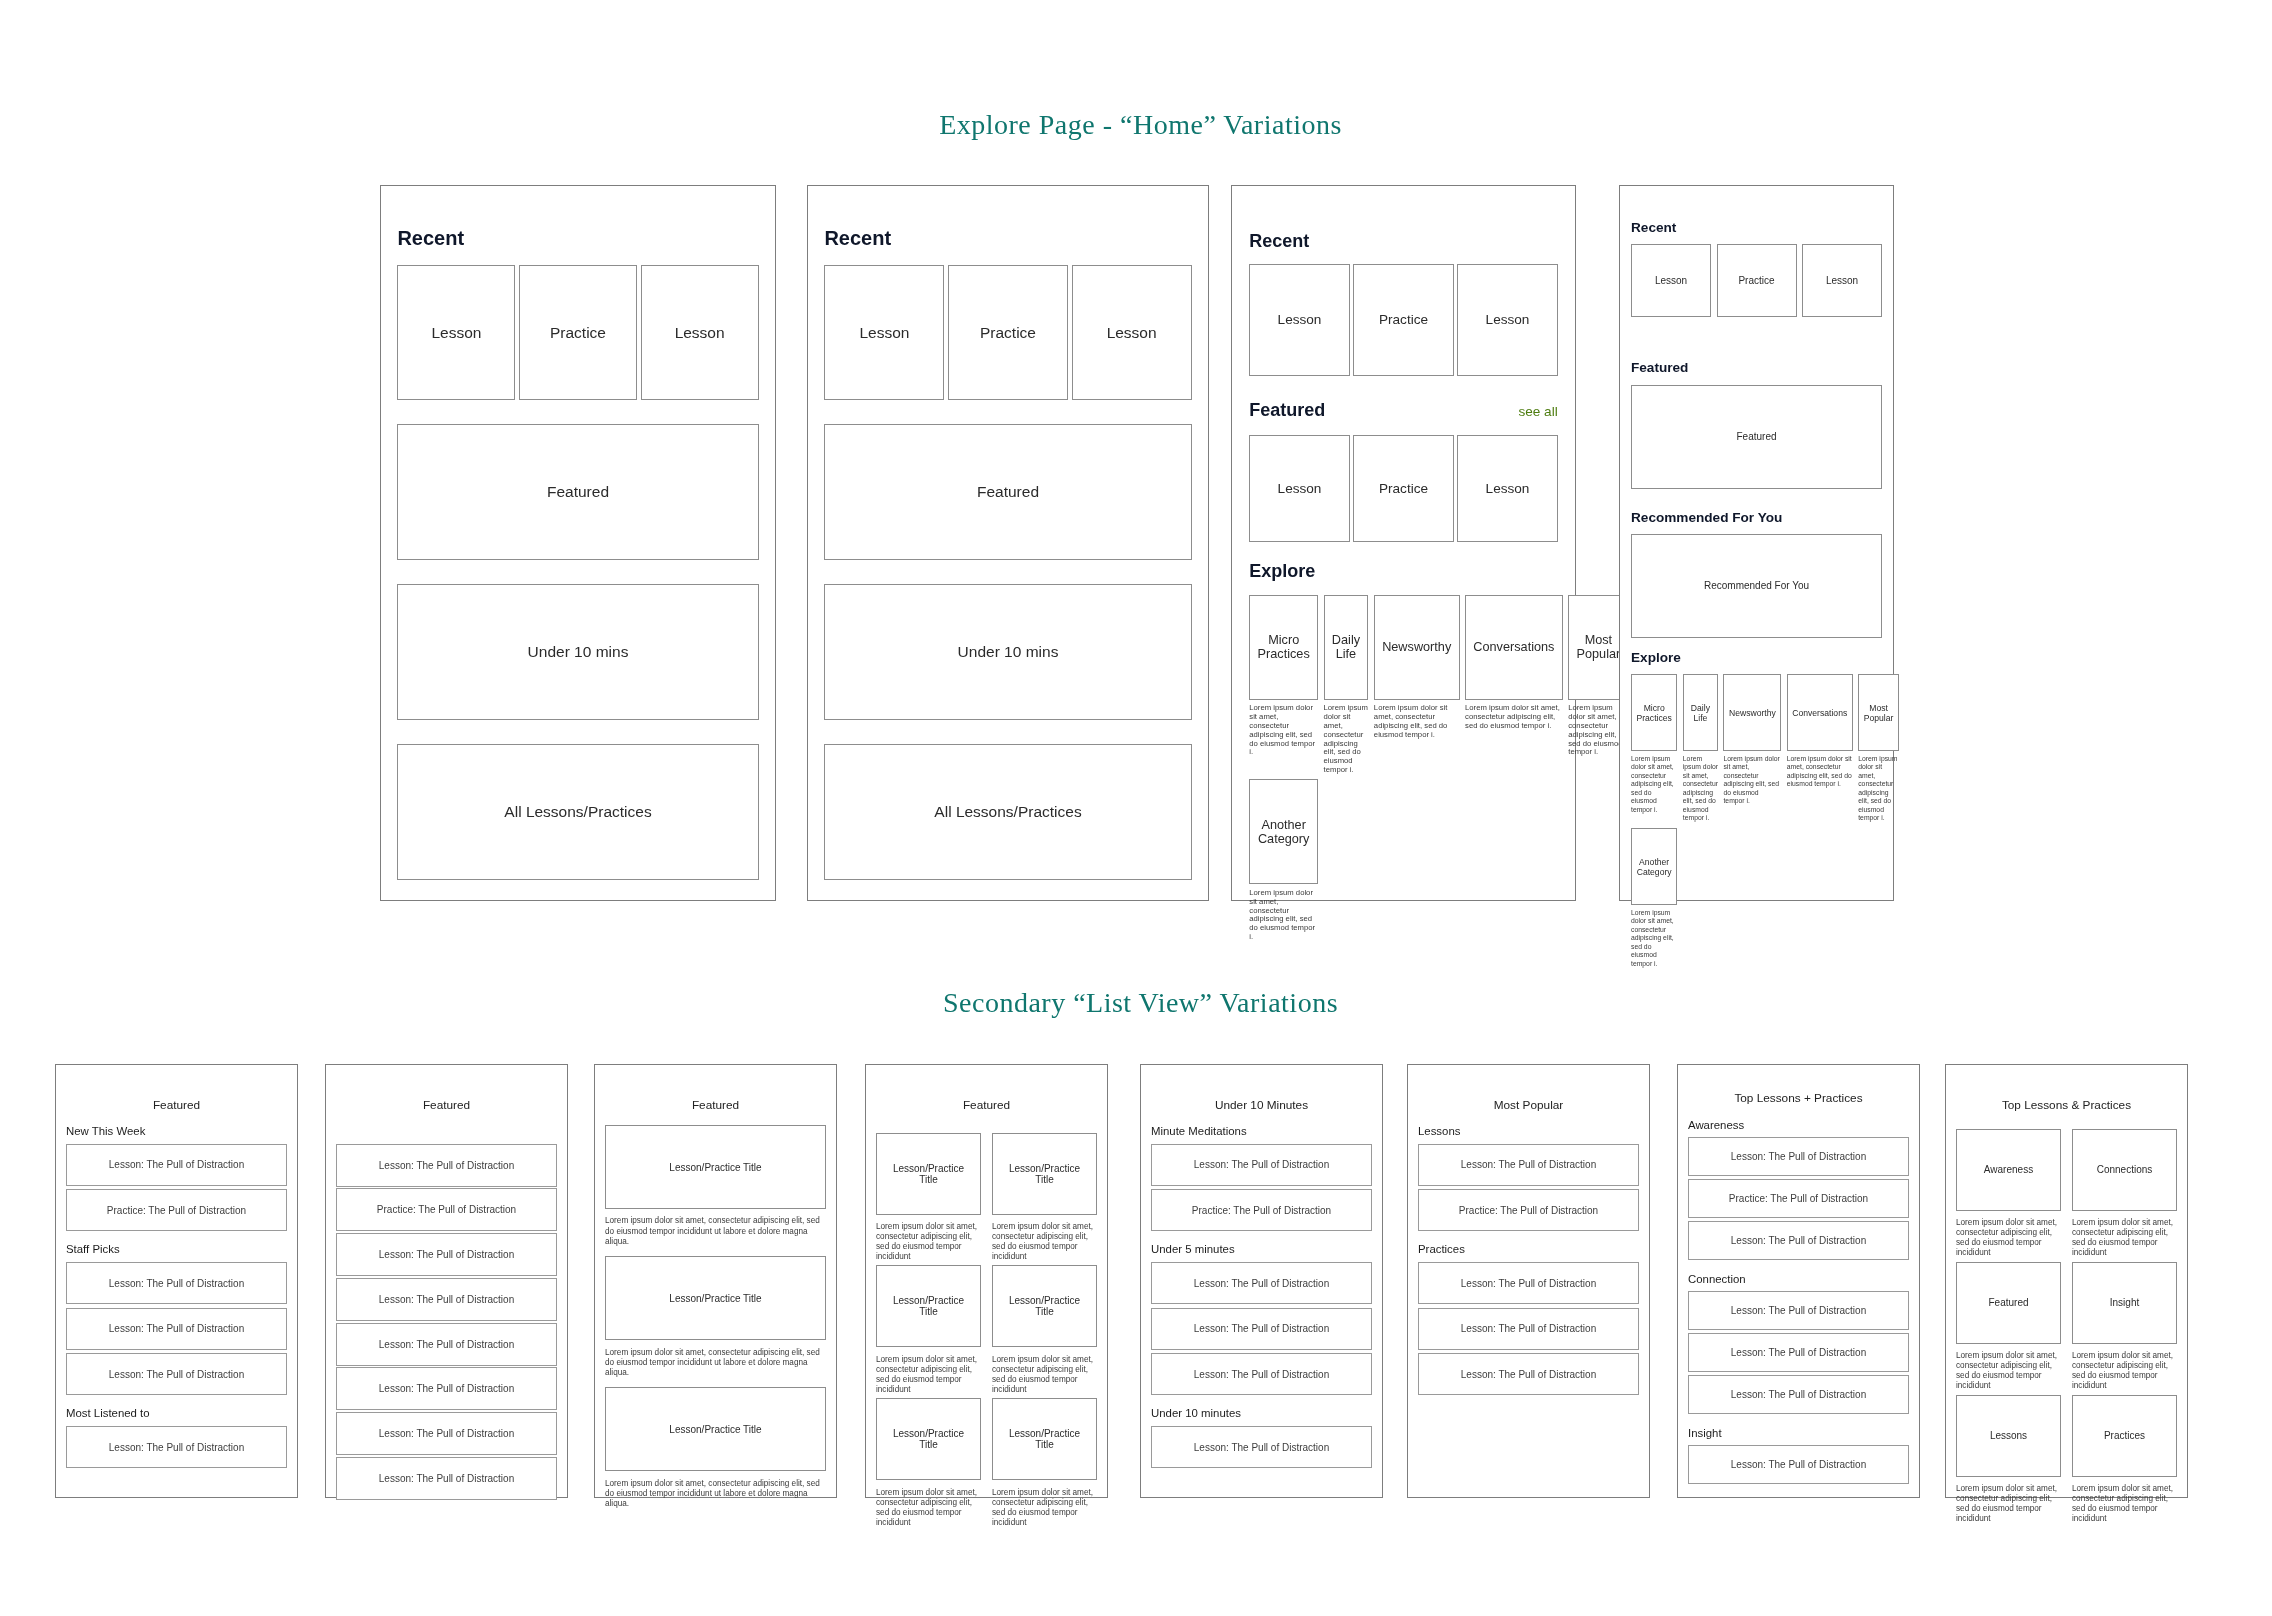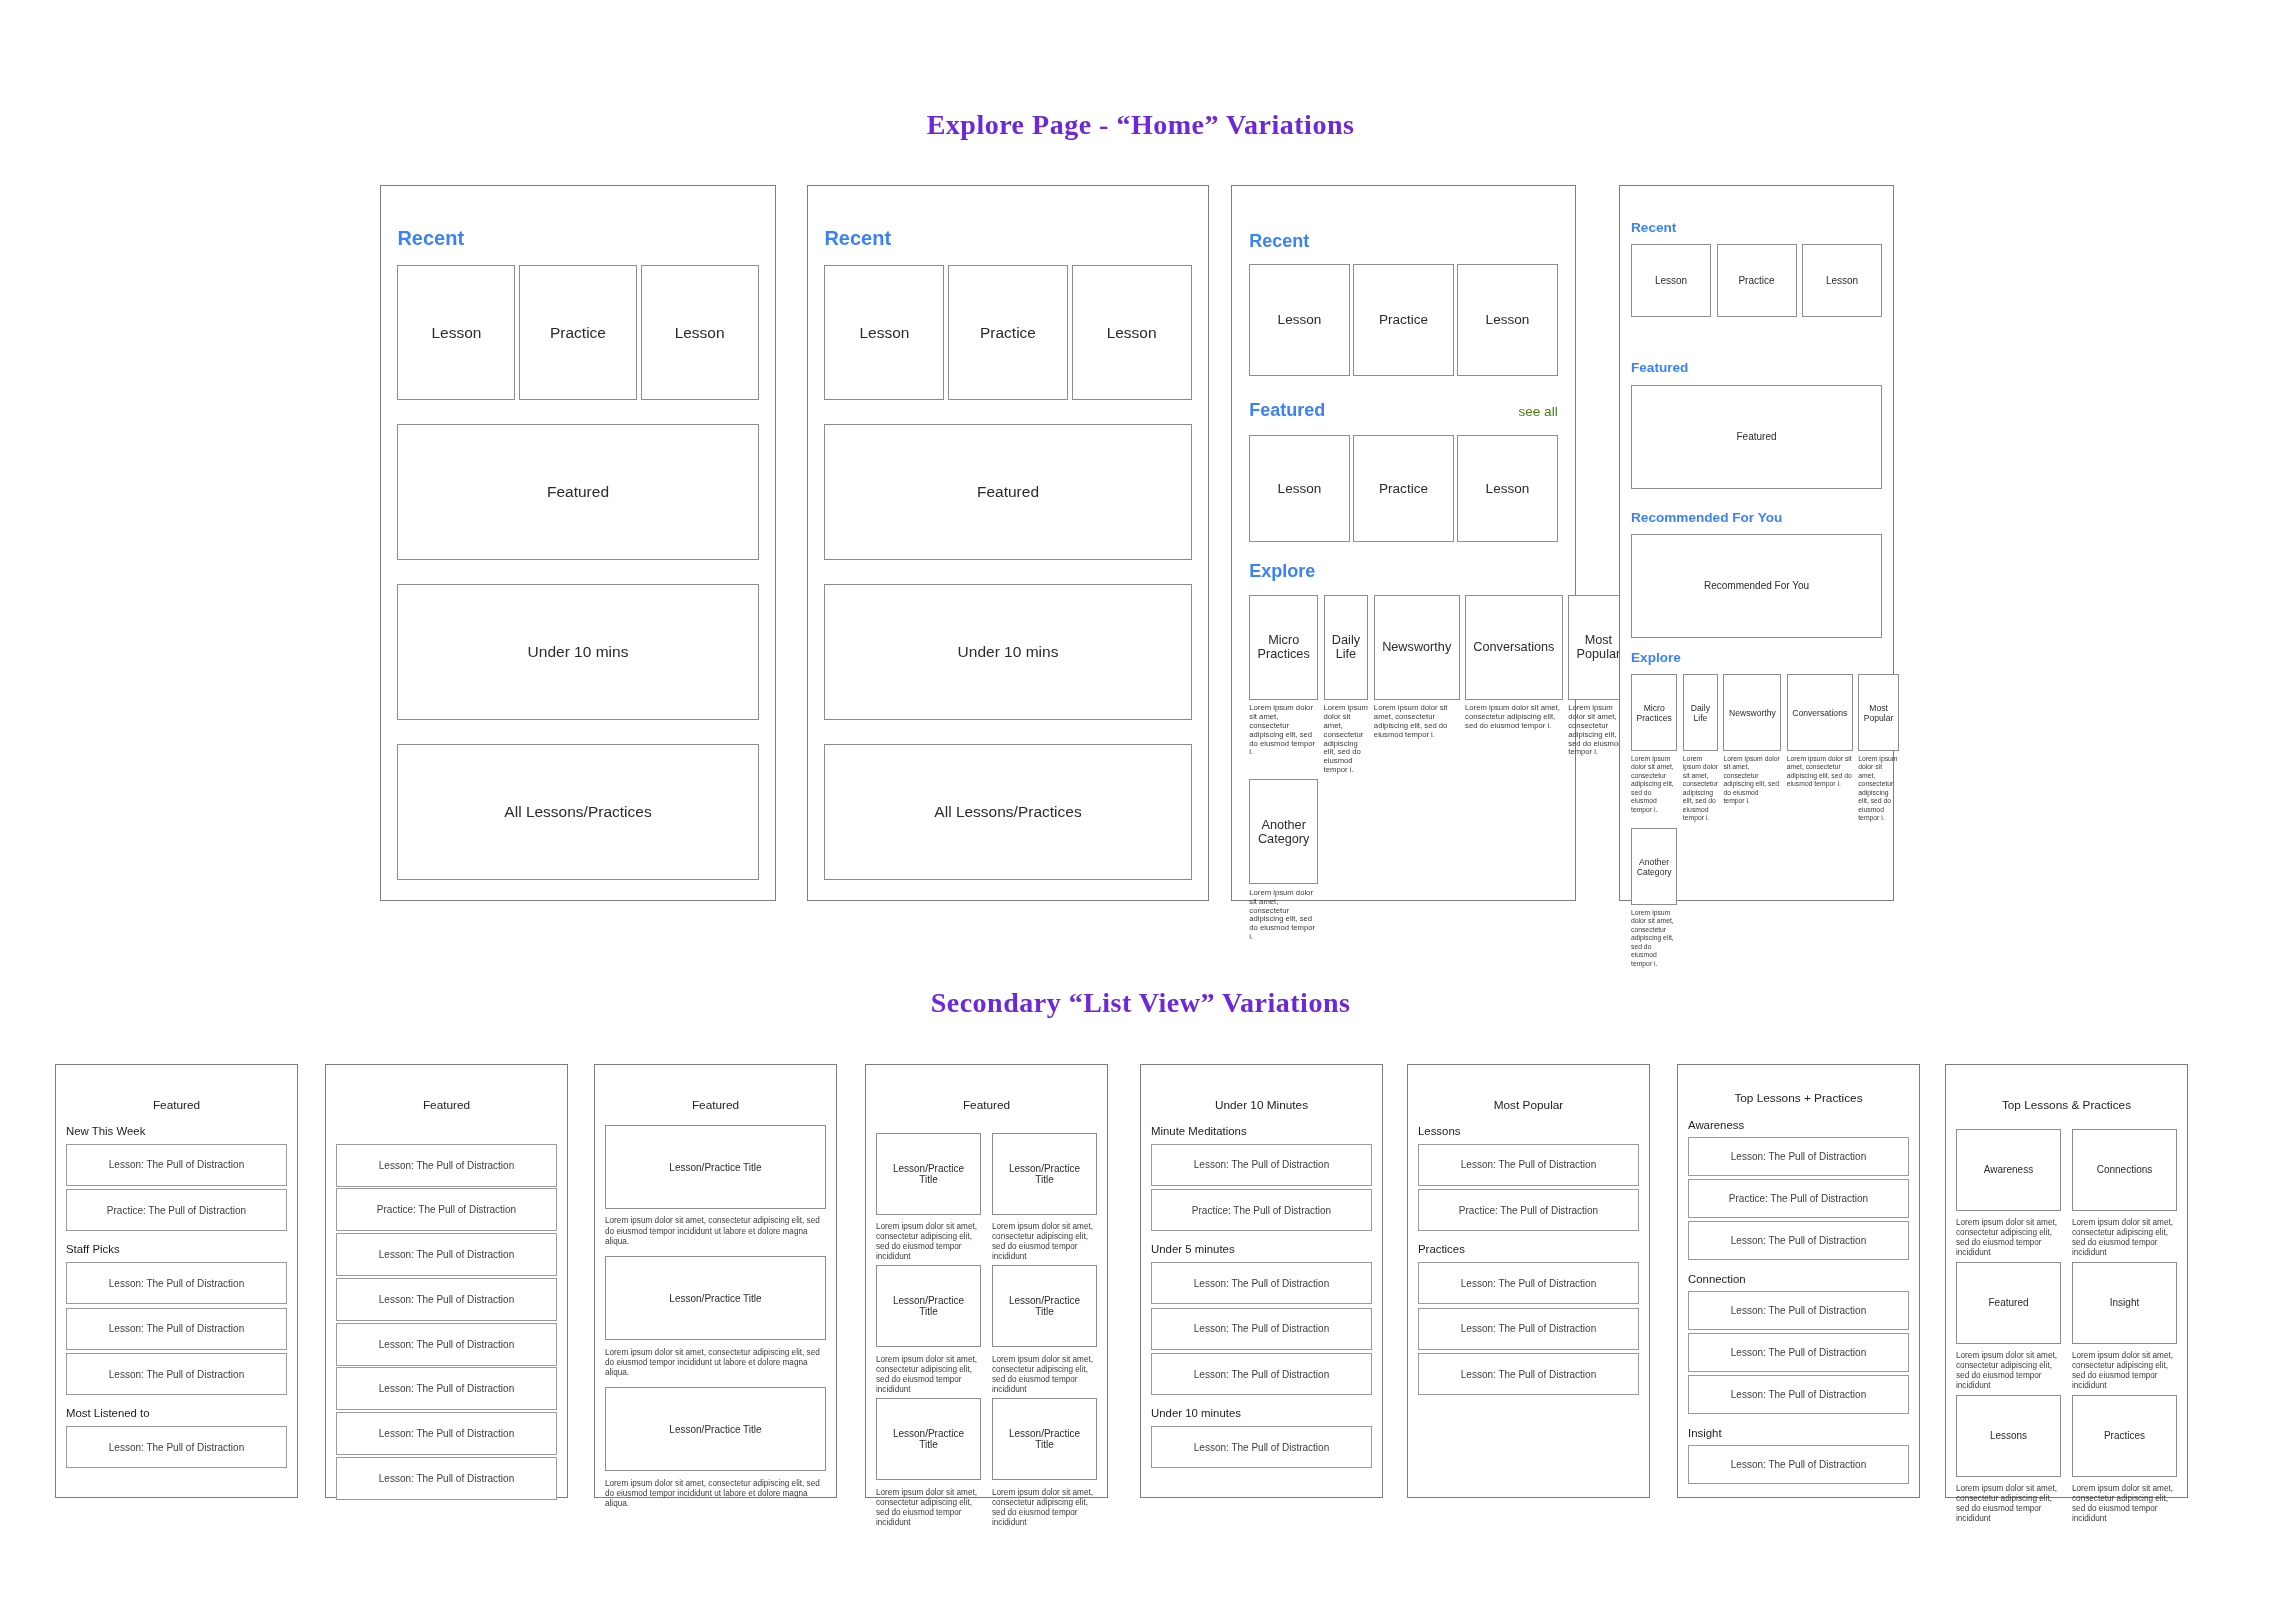--- a/index.html
+++ b/index.html
@@ -3,37 +3,37 @@
 <meta charset="utf-8">
 <style>
   html,body{margin:0;padding:0;}
   body{
     width:2273px;height:1616px;position:relative;background:#ffffff;
     font-family:"Liberation Sans","DejaVu Sans",sans-serif;color:#1a1a1a;
     -webkit-font-smoothing:antialiased;
   }
   .canvas-title{
     position:absolute;left:868px;width:545px;text-align:center;
-    font-family:"Liberation Serif","DejaVu Serif",serif;font-weight:700;
-    font-size:28px;letter-spacing:0.5px;color:#6d28d9;
+    font-family:"Liberation Serif","DejaVu Serif",serif;font-weight:400;
+    font-size:28px;letter-spacing:0.5px;color:#0f766e;
   }
   .t1{top:109px;}
   .t2{top:987px;}
 
   
   .home-panel{
     position:absolute;top:185px;height:716px;background:#fff;
     border:0.9px solid #7d7d7d;box-sizing:border-box;
   }
   .hp1{left:380px;width:396px;padding:0 16.4px;}
   .hp2{left:807px;width:402px;padding:0 16.4px;}
   .hp3{left:1231px;width:345px;padding:0 17.3px;}
   .hp4{left:1619px;width:275px;padding:0 11px;}
 
-  .hp-heading{font-weight:700;color:#3b82f6;}
+  .hp-heading{font-weight:700;color:#0f172a;}
   .hp12 .hp-heading{font-size:20px;line-height:23.6px;margin-top:41px;margin-bottom:14.5px;}
   .tile-row{display:flex;gap:3.6px;}
   .tile{
     flex:1;border:0.9px solid #8d8d8d;display:flex;align-items:center;justify-content:center;
     text-align:center;color:#2b2b2b;background:#fff;
   }
   .hp12 .tile-row{height:135px;}
   .hp12 .tile{font-size:15.5px;}
   .bigbox{
     border:0.9px solid #8d8d8d;display:flex;align-items:center;justify-content:center;

